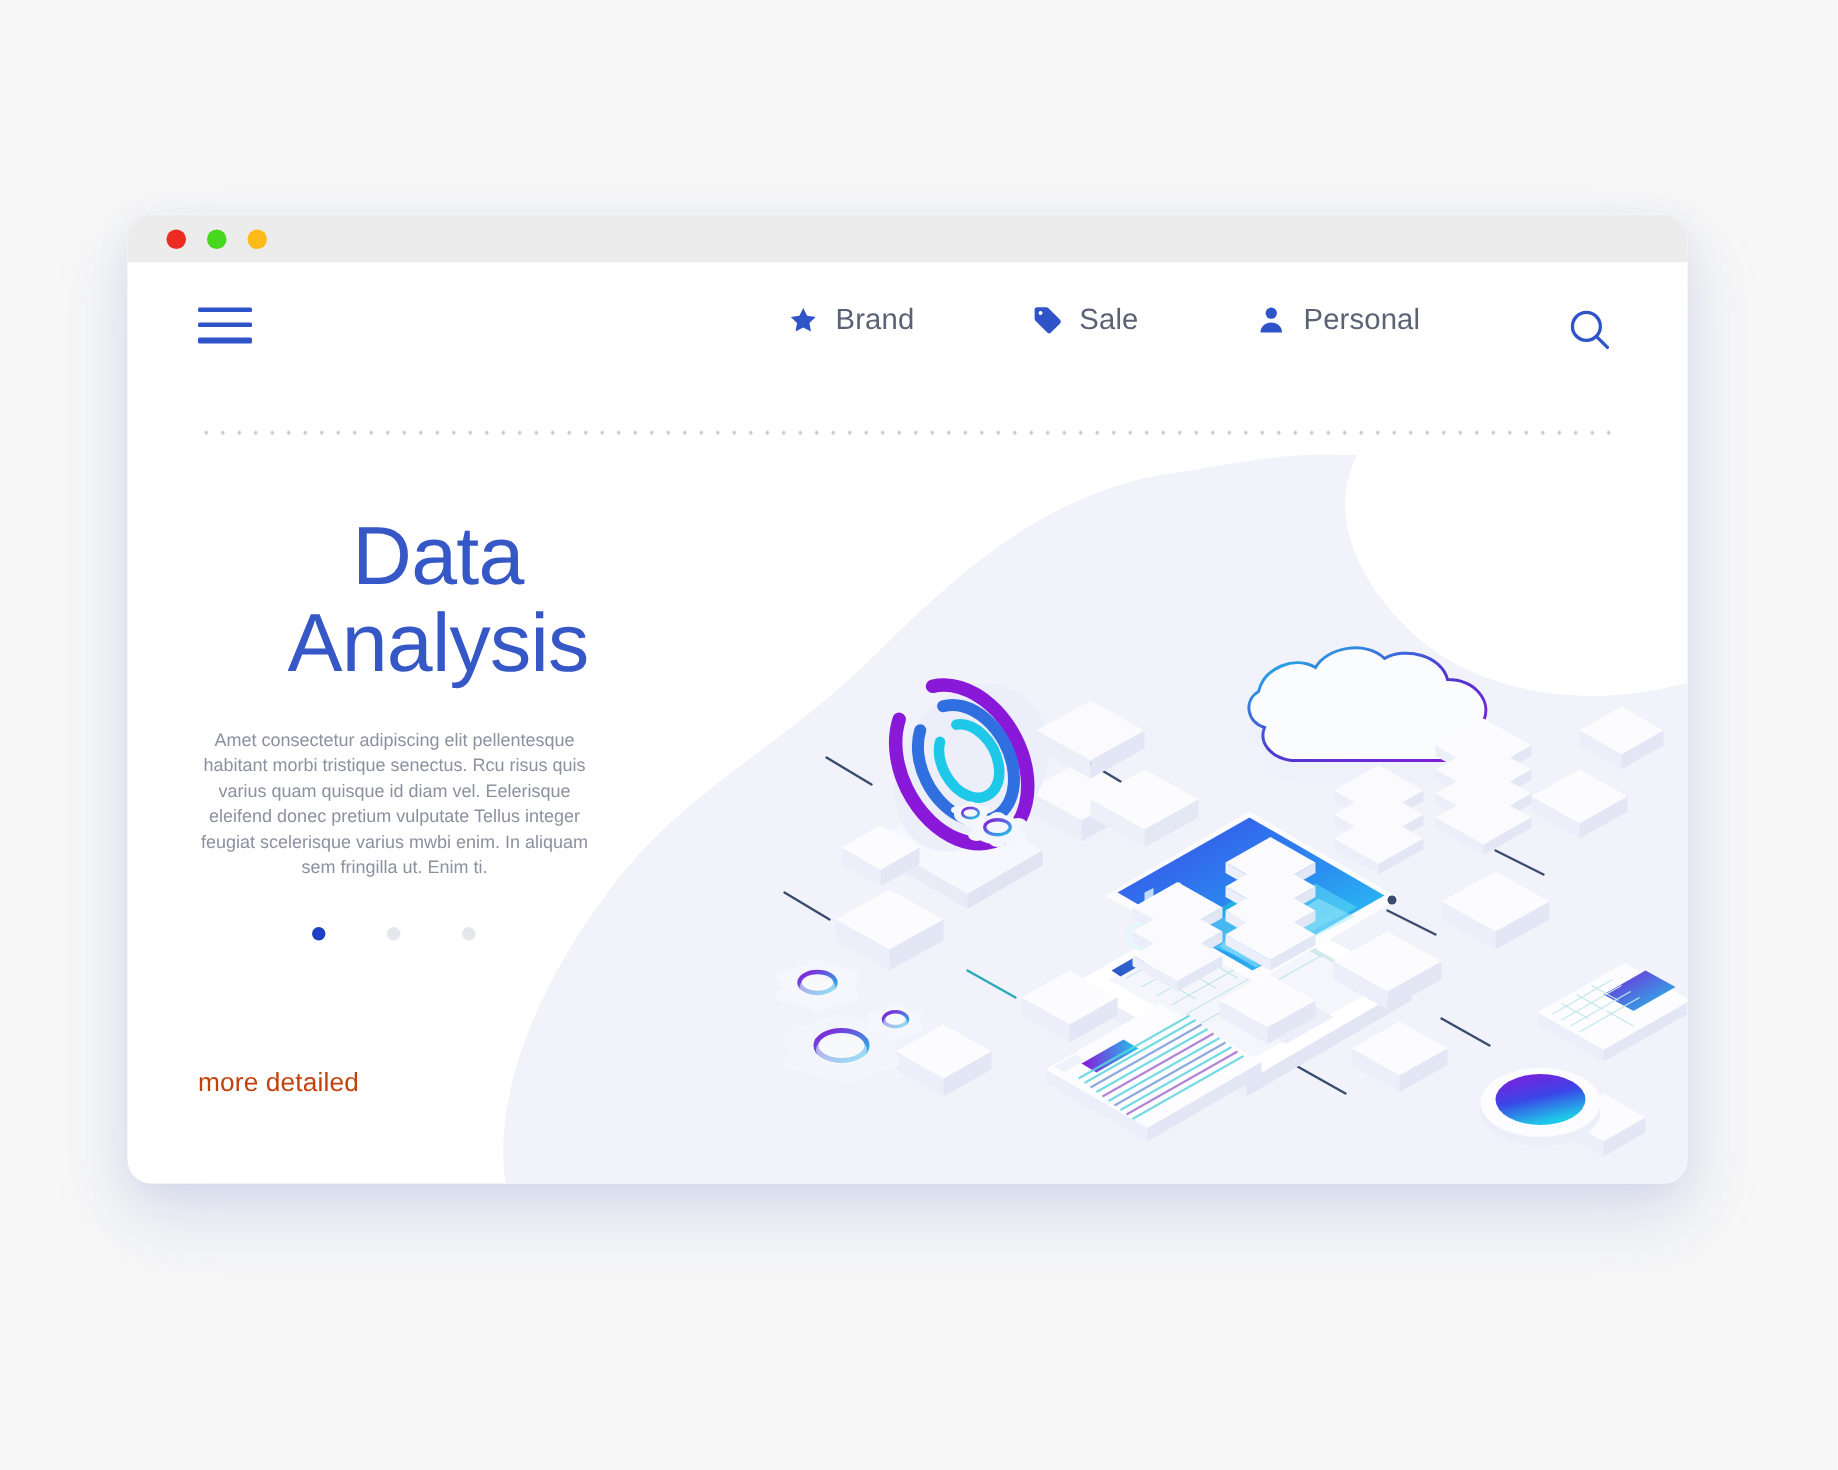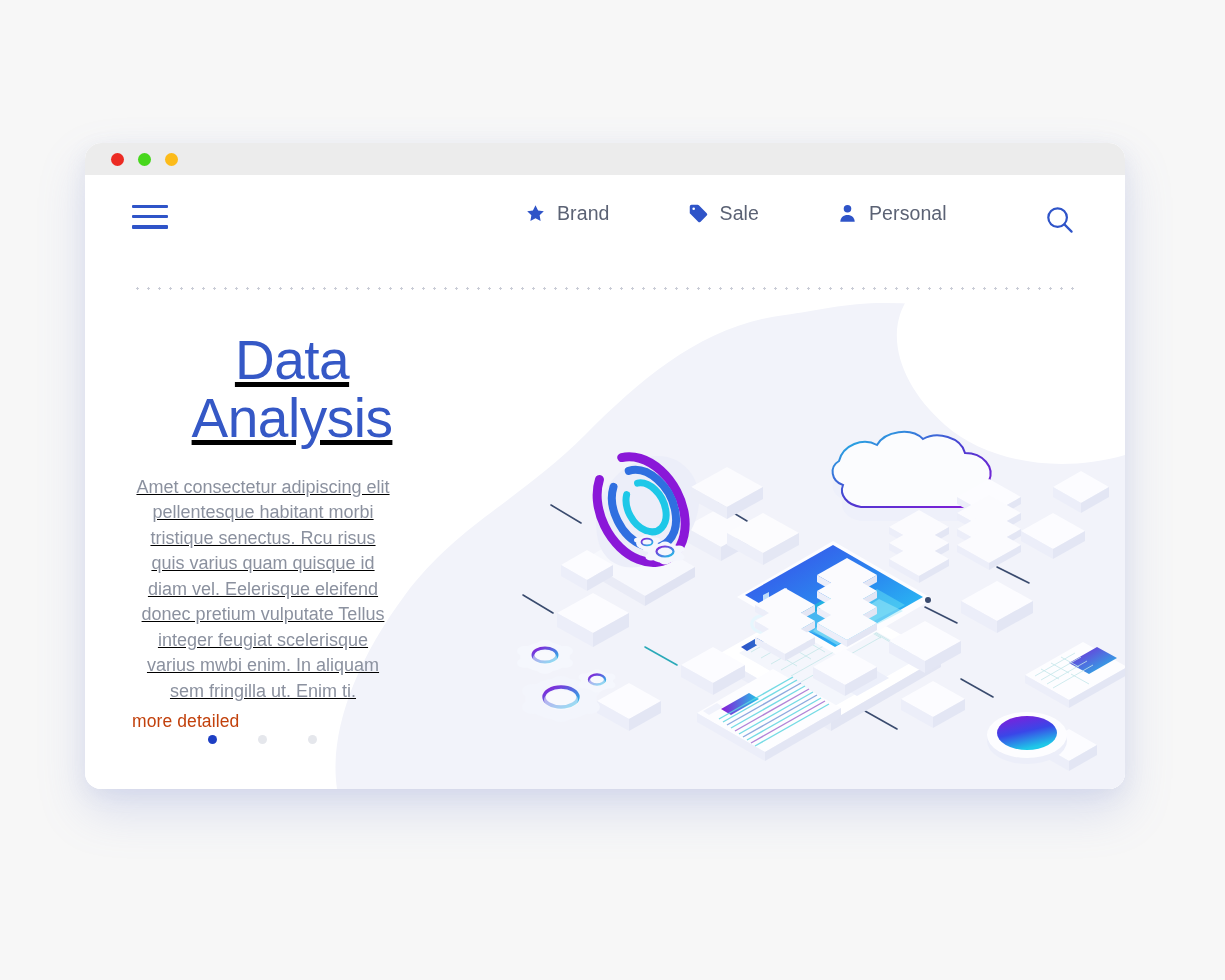--- a/index.html
+++ b/index.html
@@ -131,35 +131,34 @@
     height: 3px;
     background-image: radial-gradient(circle, #c9ccd6 1.2px, rgba(0,0,0,0) 1.4px);
     background-size: 11px 3px;
     background-repeat: repeat-x;
   }
 
   
   .hero {
     position: absolute;
     left: 47px;
-    top: 157px;
+    top: 167px;
     width: 320px;
     z-index: 5;
-    text-decoration: underline;
   }
   .hero-title {
     font-size: 55px;
     font-weight: 300;
     color: #3558c6;
     letter-spacing: -0.5px;
     margin: 0 0 27px 0;
     line-height: 1.05;
   }
   .hero-text {
-    font-size: 18px;
+    font-size: 12px;
     line-height: 1.42;
     color: #8b919f;
     width: 262px;
     margin: 0;
   }
   .dots {
     display: flex;
     align-items: center;
     margin-top: 31px;
     margin-left: 76px;

